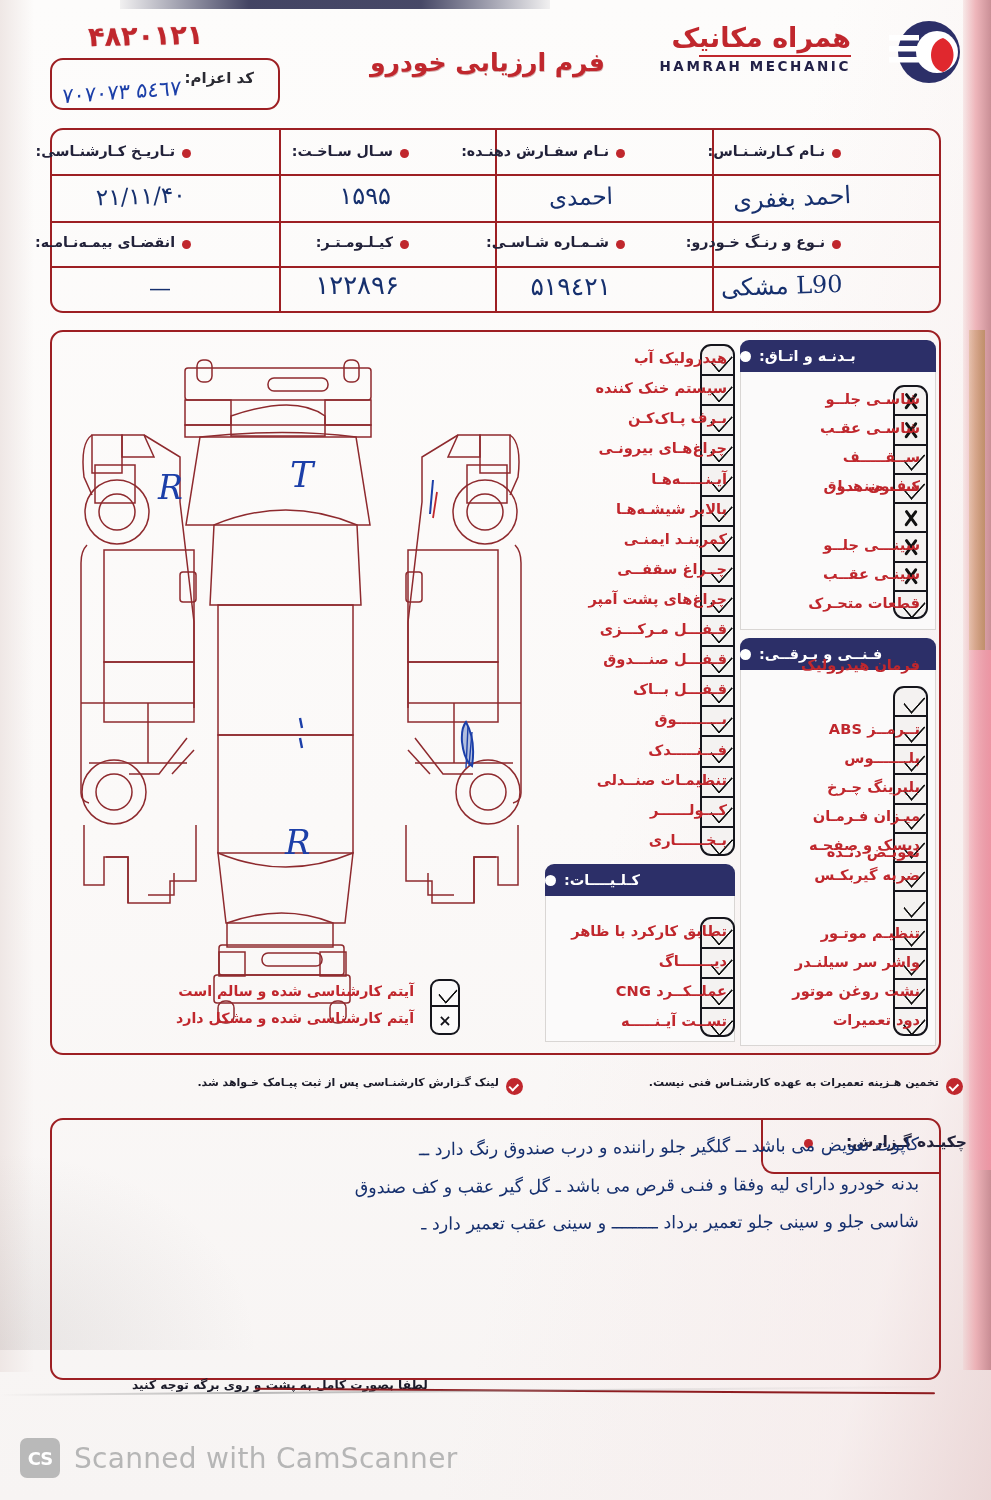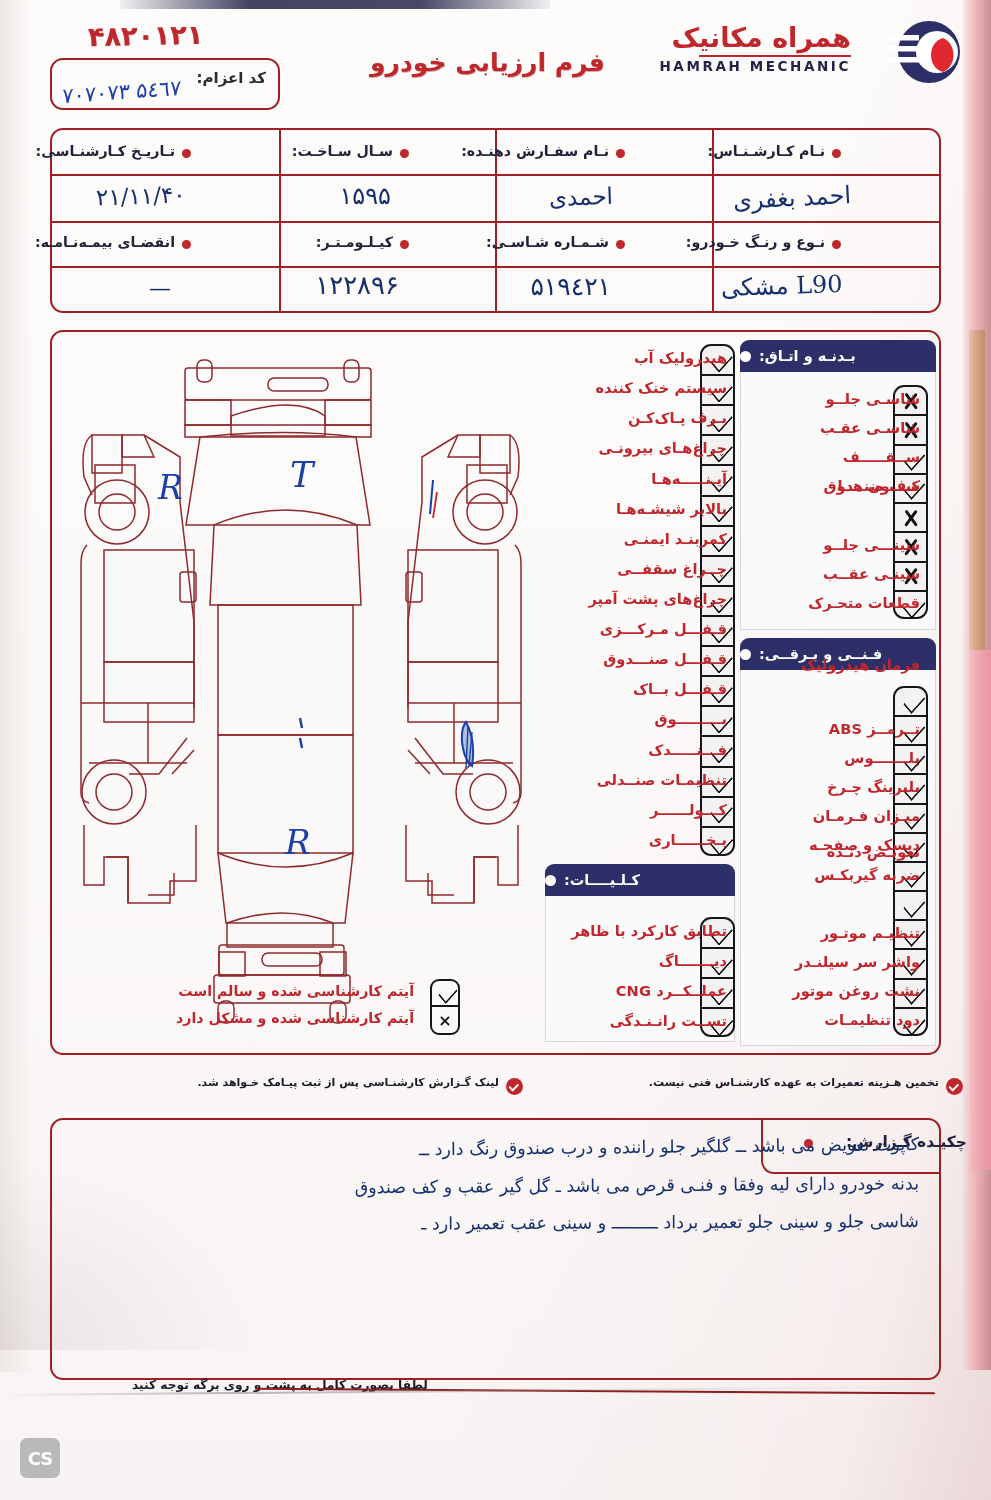--- a/index.html
+++ b/index.html
@@ -62,21 +62,21 @@
   #serial {
     position: absolute; left: 88px; top: 20px;
     font-size: 27px; font-weight: 700; color: #c0272d;
     letter-spacing: 1px;
     font-family: "DejaVu Sans", sans-serif;
     transform: rotate(-1.2deg);
     text-shadow: 0 0 1px rgba(160,30,35,.6);
   }
   #dispatch-box { left: 50px; top: 58px; width: 230px; height: 52px; }
   #dispatch-label {
-    position: absolute; right: 12px; top: 9px;
+    position: absolute; right: 24px; top: 9px;
     font-size: 15px; font-weight: 700; color: #2b2b33;
     direction: rtl;
   }
   #dispatch-value {
     position: absolute; left: 10px; top: 20px;
     font-size: 21px; color: #1c3fa8;
     font-family: "DejaVu Serif", serif;
     transform: rotate(-4deg) skewX(-6deg);
     letter-spacing: 1px;
   }
@@ -568,21 +568,21 @@
       <span class="mark tick"></span>
     </div>
     <div class="cbx" style="height: 30px;">
       <span class="mark tick"></span>
     </div>
   </div>
 <div id="general-list">
     <div class="item-label" style="top: 922px; right: 264px; width: 148px;">تطابق کارکرد با ظاهر</div>
     <div class="item-label" style="top: 952px; right: 264px; width: 148px;">دیـــــــاگ</div>
     <div class="item-label" style="top: 982px; right: 264px; width: 148px;">عملــکــرد CNG</div>
-    <div class="item-label" style="top: 1012px; right: 264px; width: 148px;">تســت رانـنـدگی</div>
+    <div class="item-label" style="top: 1012px; right: 264px; width: 148px;">تســت آیـنـــــه</div>
   </div>
 
 <div class="panel-hdr" style="left:740px; top:340px; width:196px; height:32px;">
   <span>بـدنـه و اتـاق:</span>
   <span class="hdr-dot"></span>
 </div>
 <div class="panel-body" style="left:740px; top:372px; width:196px; height:258px;"></div>
 <div class="strip" id="strip-body" style="left:893px; top:385px; width:35px; height:234px;">
     <div class="cbx" style="height: 29.25px;">
       <span class="mark cross"></span>
@@ -668,21 +668,21 @@
     <div class="item-label" style="top: 719.75px; right: 71px; width: 140px;">تــرمــز ABS</div>
     <div class="item-label" style="top: 748.917px; right: 71px; width: 140px;">پلـــــــوس</div>
     <div class="item-label" style="top: 778.083px; right: 71px; width: 140px;">بلبرینگ چـرخ</div>
     <div class="item-label" style="top: 807.25px; right: 71px; width: 140px;">میـزان فـرمـان</div>
     <div class="item-label" style="top: 836.417px; right: 71px; width: 140px;">دیسک و صفحـه</div>
     <div class="item-label" style="top: 865.583px; right: 71px; width: 140px;">ضربه گیربکـس</div>
     <div class="item-label" style="top: 843px; right: 71px; width: 140px;">تعویـض دنـده</div>
     <div class="item-label" style="top: 923.917px; right: 71px; width: 140px;">تنظیـم موتـور</div>
     <div class="item-label" style="top: 953.083px; right: 71px; width: 140px;">واشر سر سیلنـدر</div>
     <div class="item-label" style="top: 982.25px; right: 71px; width: 140px;">نشت روغن موتور</div>
-    <div class="item-label" style="top: 1011.42px; right: 71px; width: 140px;">دود تنظیمـات</div>
+    <div class="item-label" style="top: 1011.42px; right: 71px; width: 140px;">دود تعمیرات</div>
   </div>
 
 <span class="notice-dot" style="right:28px; top:1078px;"></span>
 <span class="notice" style="right:52px; top:1076px;">تخمین هـزینه تعمیرات به عهده کارشنـاس فنی نیست.</span>
 <span class="notice-dot" style="right:468px; top:1078px;"></span>
 <span class="notice" style="right:492px; top:1076px;">لینک گـزارش کارشنـاسی پس از ثبت پیـامک خـواهد شد.</span>
 
 <div class="rbox" id="report-frame">
   <div id="report-tab"></div>
 </div>
@@ -694,13 +694,14 @@
   <div style="transform:rotate(-.4deg);">بدنه خودرو دارای لیه وفقا و فنـی قرص می باشد ـ گل گیر عقب و کف صندوق</div>
   <div style="transform:rotate(-.3deg);">شاسی جلو و سینی جلو تعمیر برداد ـــــــــ و سینی عقب تعمیر دارد ـ</div>
 </div>
 
 <span id="footer-note">لطفا بصورت کامل به پشت و روی برگه توجه کنید</span>
 <div id="footer-rule"></div>
 
 <div id="scan-line"></div>
 <div id="wm">
   <div id="wm-badge">CS</div>
+  <div id="wm-text">Scanned with CamScanner</div>
 </div>
 
 </body></html>

